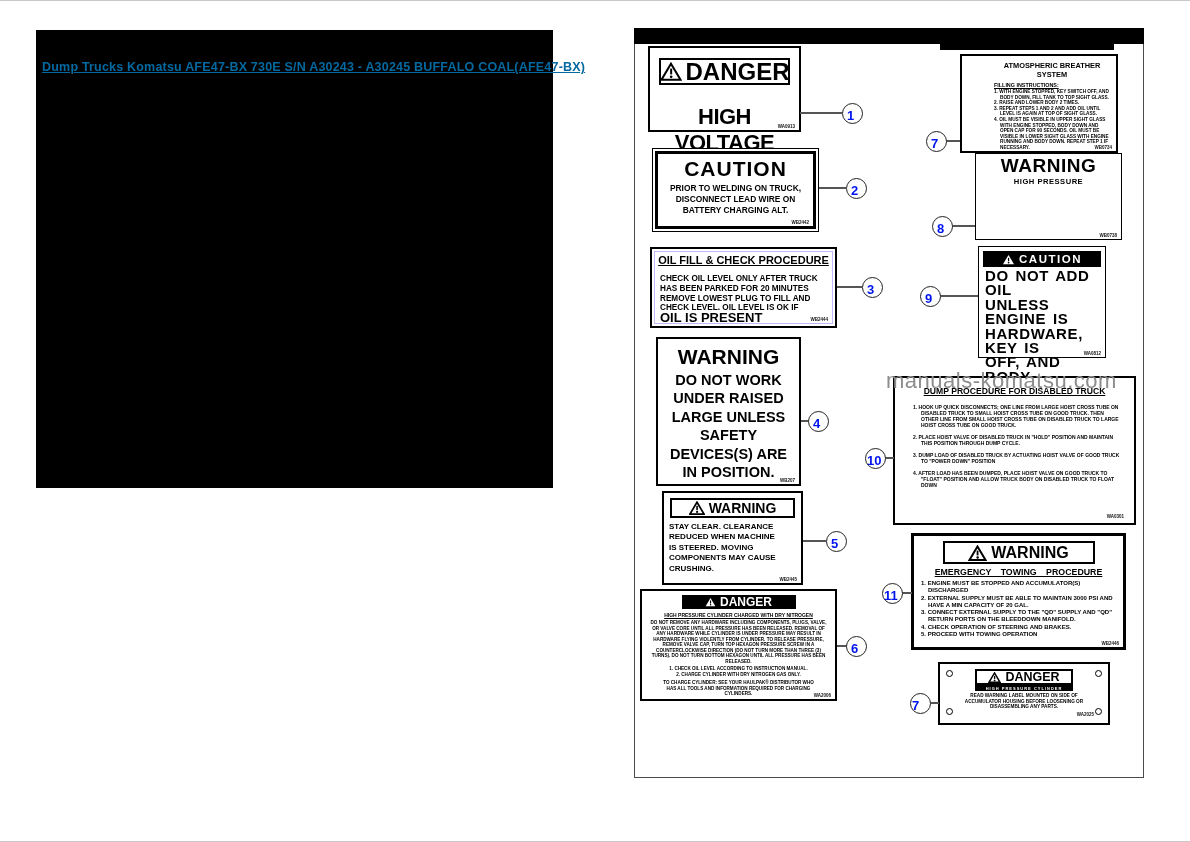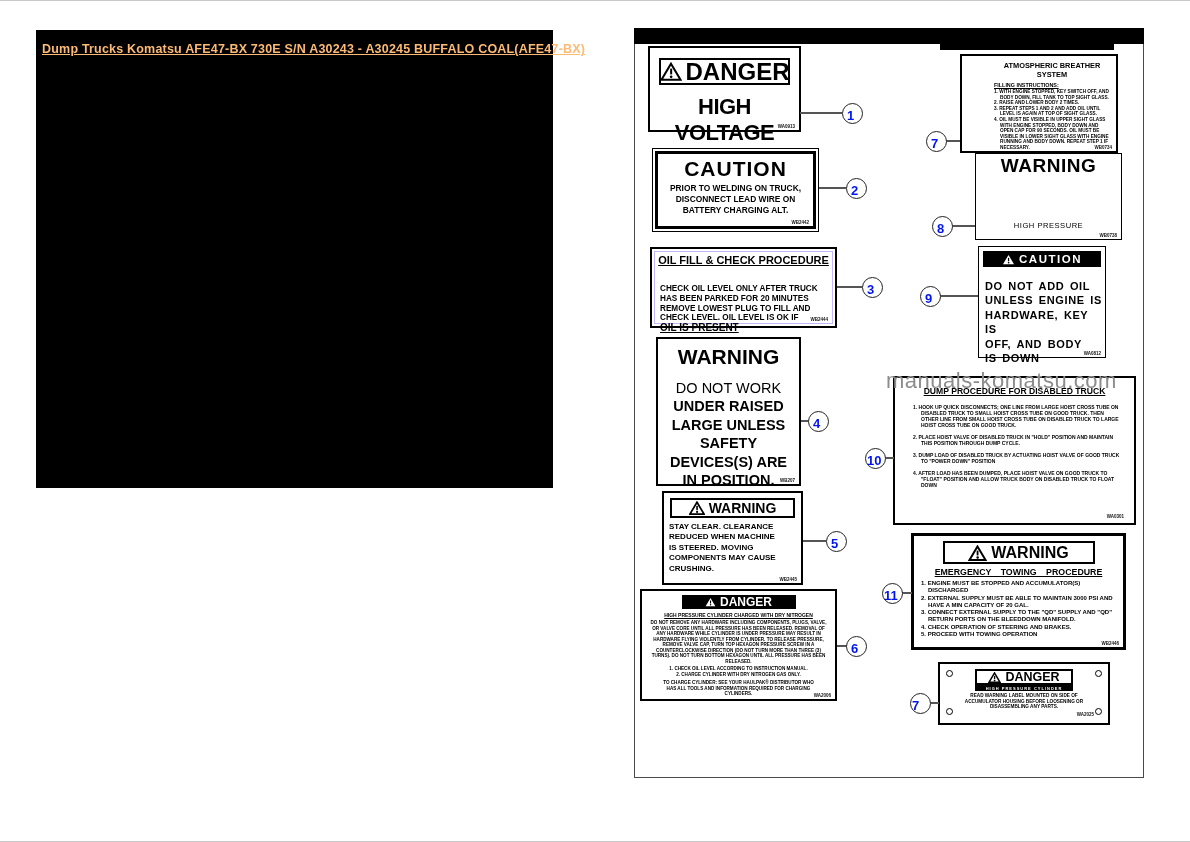--- a/index.html
+++ b/index.html
@@ -4,22 +4,22 @@
 <style>
   html,body{margin:0;padding:0;}
   body{
     width:1190px;height:842px;position:relative;background:#ffffff;
     font-family:"Liberation Sans", sans-serif;color:#000;overflow:hidden;
   }
   .edge{position:absolute;left:0;width:1190px;height:1px;background:#c9c9c9;}
   
   .left-panel{position:absolute;left:36px;top:30px;width:517px;height:458px;background:#000;}
   .title-link{
-    position:absolute;left:6px;top:12px;
-    color:#fdba74;font-size:12.5px;font-weight:bold;text-decoration:underline;
+    position:absolute;left:6px;top:30px;
+    color:#0369a1;font-size:12.5px;font-weight:bold;text-decoration:underline;
     white-space:nowrap;letter-spacing:.2px;
   }
   
   .frame{position:absolute;left:634px;top:28px;width:510px;height:750px;
     border-left:1px solid #4a4a4a;border-right:1px solid #4a4a4a;border-bottom:1px solid #4a4a4a;box-sizing:border-box;}
   .topbar{position:absolute;left:634px;top:28px;width:510px;height:16px;background:#000;}
   .topbar2{position:absolute;left:940px;top:44px;width:174px;height:6px;background:#000;}
   
   .lb{position:absolute;background:#fff;box-sizing:border-box;border:2px solid #000;color:#000;}
   .code{position:absolute;right:4px;bottom:1px;font-size:4.5px;font-weight:bold;color:#111;letter-spacing:0;}
@@ -53,49 +53,49 @@
 
 <div class="lb" style="left:648px;top:46px;width:153px;height:86px;border-width:2.5px;">
   <div class="hdr-box" style="margin:10px 9px 0;height:27px;font-size:24px;">
     <svg class="tri" width="22" height="19" viewBox="0 0 26 23">
         <path d="M13 2 L24.5 21.5 H1.5 Z" fill="none" stroke="#000" stroke-width="2.4"></path>
         <rect x="12" y="8" width="2.4" height="7" fill="#000"></rect>
         <circle cx="13.2" cy="18" r="1.6" fill="#000"></circle>
       </svg>
     <span>DANGER</span>
   </div>
-  <div class="ctr" style="margin-top:9px;font-size:22px;font-weight:bold;letter-spacing:-.5px;">HIGH VOLTAGE</div>
+  <div class="ctr" style="margin-top:19px;font-size:22px;font-weight:bold;letter-spacing:-.5px;">HIGH VOLTAGE</div>
   <div class="code">WA0913</div>
 </div>
 
 <div class="lb" style="left:652px;top:148px;width:167px;height:84px;border-width:1px;padding:2px;">
   <div style="border:3px solid #000;height:100%;box-sizing:border-box;position:relative;">
     <div class="ctr" style="margin-top:3px;font-size:21px;font-weight:800;letter-spacing:1px;">CAUTION</div>
     <div class="ctr" style="font-size:8.4px;font-weight:bold;line-height:11px;margin-top:2px;">PRIOR TO WELDING ON TRUCK,</div>
     <div class="ctr" style="font-size:8.4px;font-weight:bold;line-height:11px;">DISCONNECT LEAD WIRE ON</div>
     <div class="ctr" style="font-size:8.4px;font-weight:bold;line-height:11px;">BATTERY CHARGING ALT.</div>
     <div class="code">WB2442</div>
   </div>
 </div>
 
 <div class="lb" style="left:650px;top:247px;width:187px;height:81px;border-width:2px;padding:2px;">
   <div style="border:1px solid #c4b5fd;height:100%;box-sizing:border-box;position:relative;">
     <div class="ctr" style="margin-top:2px;font-size:11px;font-weight:800;text-decoration:underline;">OIL FILL &amp; CHECK PROCEDURE</div>
-    <div style="font-size:8.2px;font-weight:bold;line-height:9.8px;padding-left:5px;margin-top:18px;">CHECK OIL LEVEL ONLY AFTER TRUCK</div>
+    <div style="font-size:8.2px;font-weight:bold;line-height:9.8px;padding-left:5px;margin-top:8px;">CHECK OIL LEVEL ONLY AFTER TRUCK</div>
     <div style="font-size:8.2px;font-weight:bold;line-height:9.8px;padding-left:5px;">HAS BEEN PARKED FOR 20 MINUTES</div>
     <div style="font-size:8.2px;font-weight:bold;line-height:9.8px;padding-left:5px;">REMOVE LOWEST PLUG TO FILL AND</div>
     <div style="font-size:8.2px;font-weight:bold;line-height:9.8px;padding-left:5px;">CHECK LEVEL. OIL LEVEL IS OK IF</div>
-    <div style="font-size:10px;font-weight:bold;line-height:9.8px;padding-left:5px;text-decoration:underline;">OIL IS PRESENT</div>
+    <div style="font-size:13px;font-weight:bold;line-height:9.8px;padding-left:5px;">OIL IS PRESENT</div>
     <div class="code">WB2444</div>
   </div>
 </div>
 
 <div class="lb" style="left:656px;top:337px;width:145px;height:149px;border-width:2.5px;">
   <div class="ctr" style="margin-top:6px;font-size:21px;font-weight:800;">WARNING</div>
-  <div class="ctr" style="font-size:14.5px;font-weight:400;line-height:18.4px;margin-top:10px;">DO NOT WORK</div>
+  <div class="ctr" style="font-size:14.5px;font-weight:700;line-height:18.4px;margin-top:2px;">DO NOT WORK</div>
   <div class="ctr" style="font-size:14.5px;font-weight:800;line-height:18.4px;">UNDER RAISED</div>
   <div class="ctr" style="font-size:14.5px;font-weight:800;line-height:18.4px;">LARGE UNLESS</div>
   <div class="ctr" style="font-size:14.5px;font-weight:800;line-height:18.4px;">SAFETY</div>
   <div class="ctr" style="font-size:14.5px;font-weight:800;line-height:18.4px;">DEVICES(S) ARE</div>
   <div class="ctr" style="font-size:14.5px;font-weight:800;line-height:18.4px;">IN POSITION.</div>
   <div class="code">WB207</div>
 </div>
 
 <div class="lb" style="left:662px;top:491px;width:141px;height:94px;border-width:2px;">
   <div class="hdr-box" style="margin:5px 6px 0;height:20px;font-size:14px;border-width:2px;">
@@ -138,34 +138,34 @@
   <div style="font-size:5.4px;font-weight:800;text-decoration:underline;margin:3px 0 1px 6px;">FILLING INSTRUCTIONS:</div>
   <div style="font-size:4.7px;font-weight:bold;line-height:5.6px;padding:0 5px 0 12px;text-indent:-6px;">1. WITH ENGINE STOPPED, KEY SWITCH OFF, AND BODY DOWN, FILL TANK TO TOP SIGHT GLASS.</div>
   <div style="font-size:4.7px;font-weight:bold;line-height:5.6px;padding:0 5px 0 12px;text-indent:-6px;">2. RAISE AND LOWER BODY 2 TIMES.</div>
   <div style="font-size:4.7px;font-weight:bold;line-height:5.6px;padding:0 5px 0 12px;text-indent:-6px;">3. REPEAT STEPS 1 AND 2 AND ADD OIL UNTIL LEVEL IS AGAIN AT TOP OF SIGHT GLASS.</div>
   <div style="font-size:4.7px;font-weight:bold;line-height:5.6px;padding:0 5px 0 12px;text-indent:-6px;">4. OIL MUST BE VISIBLE IN UPPER SIGHT GLASS WITH ENGINE STOPPED, BODY DOWN AND OPEN CAP FOR 90 SECONDS. OIL MUST BE VISIBLE IN LOWER SIGHT GLASS WITH ENGINE RUNNING AND BODY DOWN. REPEAT STEP 1 IF NECESSARY.</div>
   <div class="code">WB0734</div>
 </div>
 
 <div class="lb" style="left:975px;top:153px;width:147px;height:87px;border-width:1.6px;">
   <div class="ctr" style="margin-top:1px;font-size:19px;font-weight:800;letter-spacing:.5px;">WARNING</div>
-  <div class="ctr" style="font-size:7.6px;font-weight:400;letter-spacing:.5px;margin-top:44px;">HIGH PRESSURE</div>
+  <div class="ctr" style="font-size:7.6px;font-weight:700;letter-spacing:.5px;">HIGH PRESSURE</div>
   <div class="code">WB0738</div>
 </div>
 
 <div class="lb" style="left:978px;top:246px;width:128px;height:112px;border-width:1.5px;">
   <div class="bar" style="margin:4px 4px 0;height:16px;font-size:11.5px;letter-spacing:1.5px;">
     <svg class="tri" width="13" height="11" viewBox="0 0 26 23">
         <path d="M13 2 L24.5 21.5 H1.5 Z" fill="#fff"></path>
         <rect x="11.8" y="8" width="2.6" height="7" fill="#000"></rect>
         <circle cx="13.2" cy="18" r="1.8" fill="#000"></circle>
       </svg>
     <span>CAUTION</span>
   </div>
-  <div style="font-size:11px;font-weight:800;line-height:14.4px;padding:12px 0 0 6px;letter-spacing:.6px;word-spacing:2px;">
+  <div style="font-size:15px;font-weight:800;line-height:14.4px;padding:2px 0 0 6px;letter-spacing:.6px;word-spacing:2px;">
     <div>DO NOT ADD OIL</div>
     <div>UNLESS ENGINE IS</div>
     <div>HARDWARE, KEY IS</div>
     <div>OFF, AND BODY</div>
     <div>IS DOWN</div>
   </div>
   <div class="code">WA0812</div>
 </div>
 
 <div class="lb" style="left:893px;top:376px;width:243px;height:149px;border-width:2px;">

